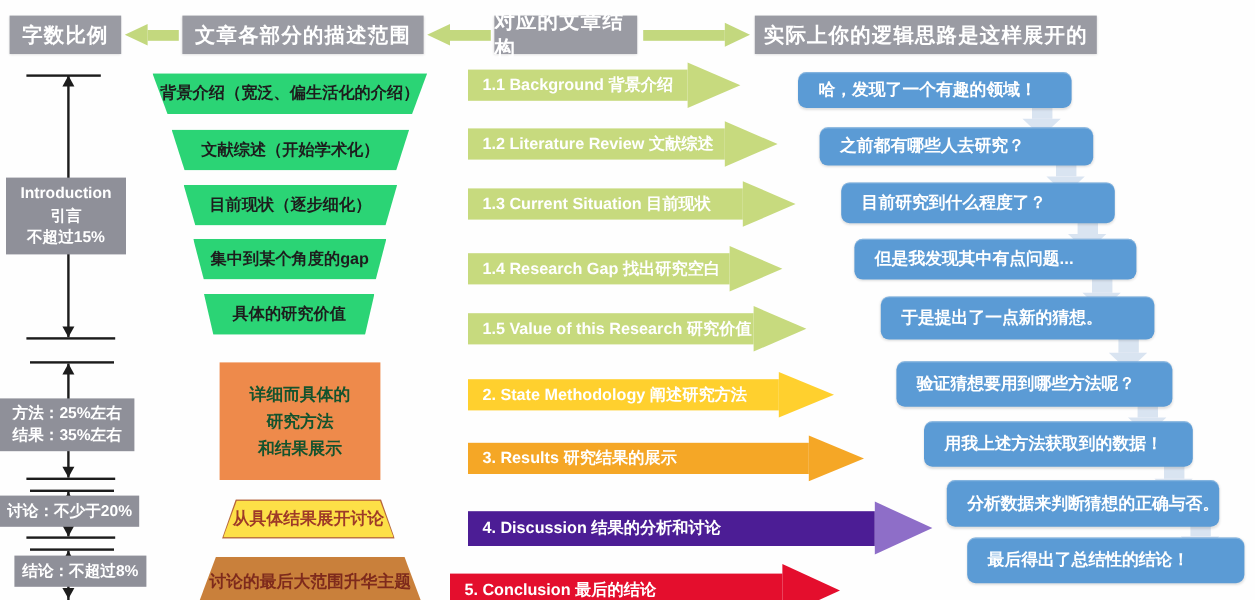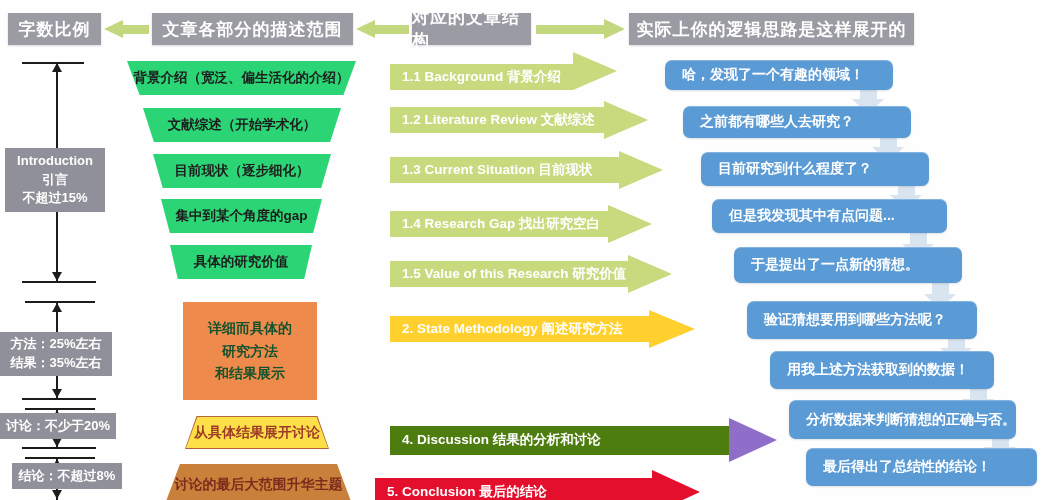--- a/index.html
+++ b/index.html
@@ -53,21 +53,21 @@
   .sarrow { position:absolute; display:flex; align-items:center; }
   .sarrow .sbody { flex:1; height:26px; display:flex; align-items:center; padding-left:12px;
                    color:#fff; font-weight:bold; font-size:13.5px; white-space:nowrap; }
   .sarrow .shead { width:0; height:0; border-top:19px solid transparent; border-bottom:19px solid transparent; }
   .sarrow.big .sbody { height:29px; }
   .sarrow.big .shead { border-top-width:22px; border-bottom-width:22px; }
 
   .c-lgreen .sbody { background:#c7da7e; }  .c-lgreen .shead { border-left:44px solid #c7da7e; }
   .c-gold   .sbody { background:#ffd02e; }  .c-gold   .shead { border-left:46px solid #ffd02e; }
   .c-orange .sbody { background:#f5a726; }  .c-orange .shead { border-left:46px solid #f5a726; }
-  .c-purple .sbody { background:#4d7c0f; }  .c-purple .shead { border-left:48px solid #8e6ec8; }
+  .c-purple .sbody { background:#4c1d95; }  .c-purple .shead { border-left:48px solid #8e6ec8; }
   .c-red    .sbody { background:#e40e2d; }  .c-red    .shead { border-left:48px solid #e40e2d; }
 
   
   .bubble { position:absolute; background:#5b9bd5; border-radius:7px; color:#fff; font-weight:bold;
             font-size:14px; display:flex; align-items:center; padding-left:17px; z-index:2;
             box-shadow:inset 0 1px 0 rgba(255,255,255,.25), 0 1px 2px rgba(0,0,0,.12); }
 
   
   .conn { position:absolute; width:32px; z-index:1; }
   .conn .cb { width:17px; height:15px; margin:0 auto; background:#d9e4f1; }
@@ -134,21 +134,21 @@
   <div class="methods-box" style="left:183px;top:302px;width:134px;height:98px;">详细而具体的
 研究方法
 和结果展示</div>
 
   <div class="trap-rev-outer" style="left:185px;top:416px;width:144px;height:33px;">
     <div class="trap-rev-inner">从具体结果展开讨论</div>
   </div>
 
   <div class="trap-brown" style="left:165px;top:464px;width:187px;height:40px;">讨论的最后大范围升华主题</div>
 
-  <div class="sarrow c-lgreen" style="left:390px;top:52px;width:227px;height:38px;align-items:flex-end;">
+  <div class="sarrow c-lgreen" style="left:390px;top:52px;width:227px;height:38px;">
     <span class="sbody">1.1 Background 背景介绍</span>
       <span class="shead"></span>
     </div>
   <div class="sarrow c-lgreen" style="left:390px;top:101px;width:258px;height:38px;">
     <span class="sbody">1.2 Literature Review 文献综述</span>
       <span class="shead"></span>
     </div>
   <div class="sarrow c-lgreen" style="left:390px;top:151px;width:273px;height:38px;">
     <span class="sbody">1.3 Current Situation 目前现状</span>
       <span class="shead"></span>
@@ -156,20 +156,24 @@
   <div class="sarrow c-lgreen" style="left:390px;top:205px;width:262px;height:38px;">
     <span class="sbody">1.4 Research Gap 找出研究空白</span>
       <span class="shead"></span>
     </div>
   <div class="sarrow c-lgreen" style="left:390px;top:255px;width:282px;height:38px;">
     <span class="sbody">1.5 Value of this Research 研究价值</span>
       <span class="shead"></span>
     </div>
   <div class="sarrow c-gold" style="left:390px;top:310px;width:305px;height:38px;">
     <span class="sbody">2. State Methodology 阐述研究方法</span>
+      <span class="shead"></span>
+    </div>
+  <div class="sarrow c-orange" style="left:390px;top:363px;width:330px;height:38px;">
+    <span class="sbody">3. Results 研究结果的展示</span>
       <span class="shead"></span>
     </div>
   <div class="sarrow c-purple big" style="left:390px;top:418px;width:387px;height:44px;">
     <span class="sbody">4. Discussion 结果的分析和讨论</span>
       <span class="shead"></span>
     </div>
   <div class="sarrow c-red big" style="left:375px;top:470px;width:325px;height:44px;">
     <span class="sbody">5. Conclusion 最后的结论</span>
       <span class="shead"></span>
     </div>

